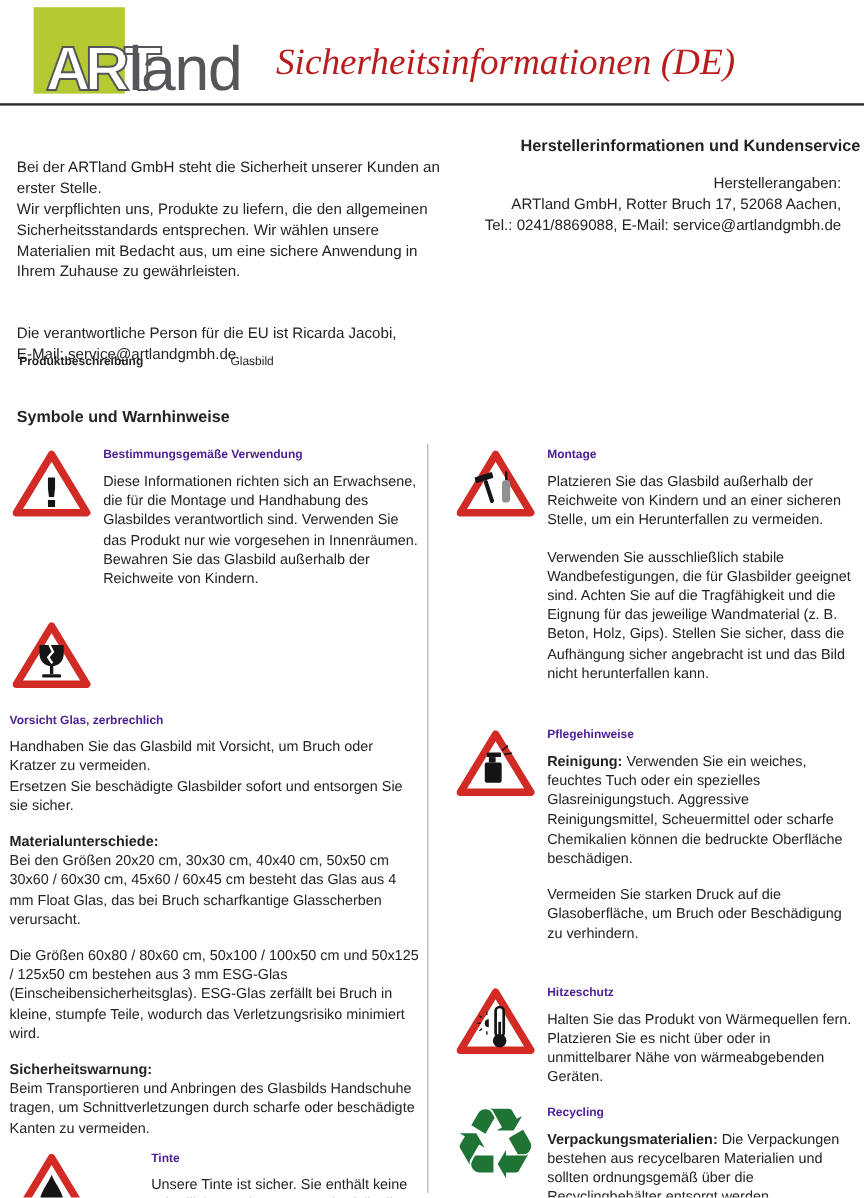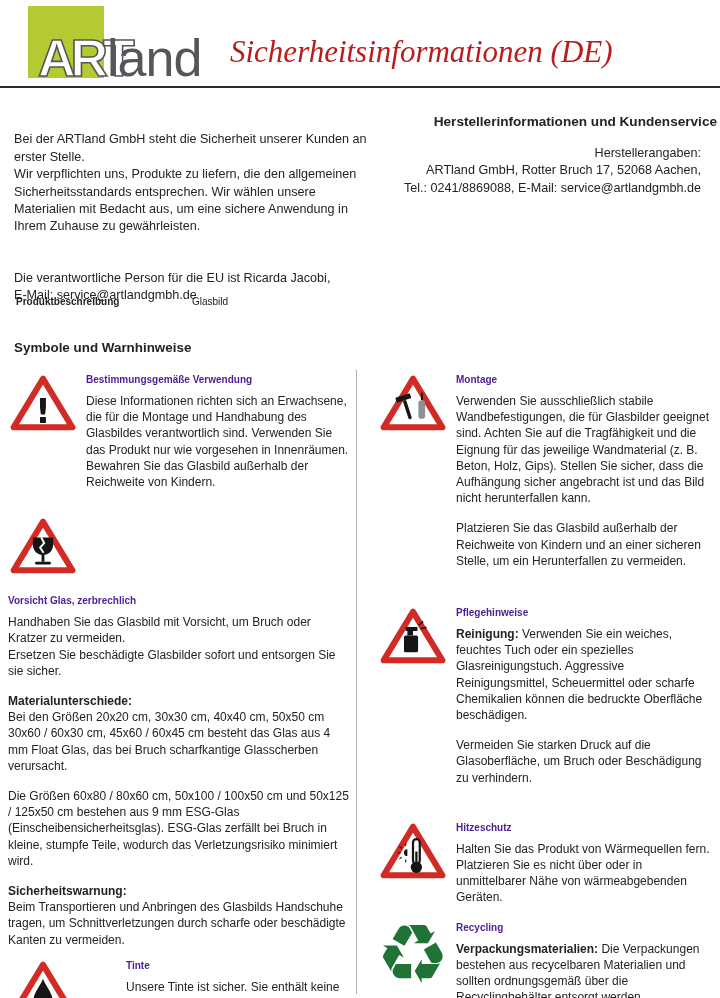--- a/index.html
+++ b/index.html
@@ -126,21 +126,21 @@
         <rect class="glyph" x="57.5" y="70" width="5" height="13"></rect>
         <rect class="glyph" x="46" y="83" width="28" height="5" rx="2"></rect>
         <polyline points="57,40 62,50 55,58 61,67" stroke="#fff" stroke-width="3.5" fill="none"></polyline>
       </svg>
     </div>
     <div class="txt-cell">
       <h3>Vorsicht Glas, zerbrechlich</h3>
       <p class="block"><span>Handhaben Sie das Glasbild mit Vorsicht, um Bruch oder Kratzer zu vermeiden.
 Ersetzen Sie beschädigte Glasbilder sofort und entsorgen Sie sie sicher.</span></p>
       <p class="block"><b class="lbl-line">Materialunterschiede:</b><span>Bei den Größen 20x20 cm, 30x30 cm, 40x40 cm, 50x50 cm 30x60 / 60x30 cm, 45x60 / 60x45 cm besteht das Glas aus 4 mm Float Glas, das bei Bruch scharfkantige Glasscherben verursacht.</span></p>
-      <p class="block"><span>Die Größen 60x80 / 80x60 cm, 50x100 / 100x50 cm und 50x125 / 125x50 cm bestehen aus 9 mm ESG-Glas (Einscheibensicherheitsglas). ESG-Glas zerfällt bei Bruch in kleine, stumpfe Teile, wodurch das Verletzungsrisiko minimiert wird.</span></p>
+      <p class="block"><span>Die Größen 60x80 / 80x60 cm, 50x100 / 100x50 cm und 50x125 / 125x50 cm bestehen aus 3 mm ESG-Glas (Einscheibensicherheitsglas). ESG-Glas zerfällt bei Bruch in kleine, stumpfe Teile, wodurch das Verletzungsrisiko minimiert wird.</span></p>
       <p class="block"><b class="lbl-line">Sicherheitswarnung:</b><span>Beim Transportieren und Anbringen des Glasbilds Handschuhe tragen, um Schnittverletzungen durch scharfe oder beschädigte Kanten zu vermeiden.</span></p>
     </div>
   </div>
 
   <div class="sec sec-3">
     <div class="icon-cell">
       <svg class="tri" viewBox="0 0 120 110">
         <path class="tri-outline" d="M60 12 L112 98 L8 98 Z"></path>
         <path class="glyph" d="M60 37 C55 50 43 63 43 75 c0 10 7.5 17 17 17 s17 -7 17 -17 c0 -12 -12 -25 -17 -38 Z"></path>
       </svg>
@@ -162,22 +162,22 @@
         <g transform="rotate(-18 50 60)">
           <rect class="glyph" x="34" y="40" width="27" height="9" rx="1.5"></rect>
           <rect class="glyph" x="45" y="49" width="6" height="35" rx="2.5"></rect>
         </g>
         <rect class="glyph" x="74" y="37" width="3.5" height="13"></rect>
         <rect x="69.5" y="50" width="12" height="33" rx="5" fill="#8f9094"></rect>
       </svg>
     </div>
     <div class="txt-cell">
       <h3>Montage</h3>
+      <p class="block">Platzieren Sie das Glasbild außerhalb der Reichweite von Kindern und an einer sicheren Stelle, um ein Herunterfallen zu vermeiden.</p>
       <p class="block">Verwenden Sie ausschließlich stabile Wandbefestigungen, die für Glasbilder geeignet sind. Achten Sie auf die Tragfähigkeit und die Eignung für das jeweilige Wandmaterial (z. B. Beton, Holz, Gips). Stellen Sie sicher, dass die Aufhängung sicher angebracht ist und das Bild nicht herunterfallen kann.</p>
-      <p class="block">Platzieren Sie das Glasbild außerhalb der Reichweite von Kindern und an einer sicheren Stelle, um ein Herunterfallen zu vermeiden.</p>
     </div>
   </div>
 
   <div class="sec sec-2">
     <div class="icon-cell">
       <svg class="tri" viewBox="0 0 120 110">
         <path class="tri-outline" d="M60 12 L112 98 L8 98 Z"></path>
         <rect class="glyph" x="47" y="39" width="21" height="7" rx="1"></rect>
         <path d="M70 36 L78 29 M73 42 L84 40" stroke="#151515" stroke-width="2.5" fill="none"></path>
         <rect class="glyph" x="50" y="46" width="10" height="8"></rect>

